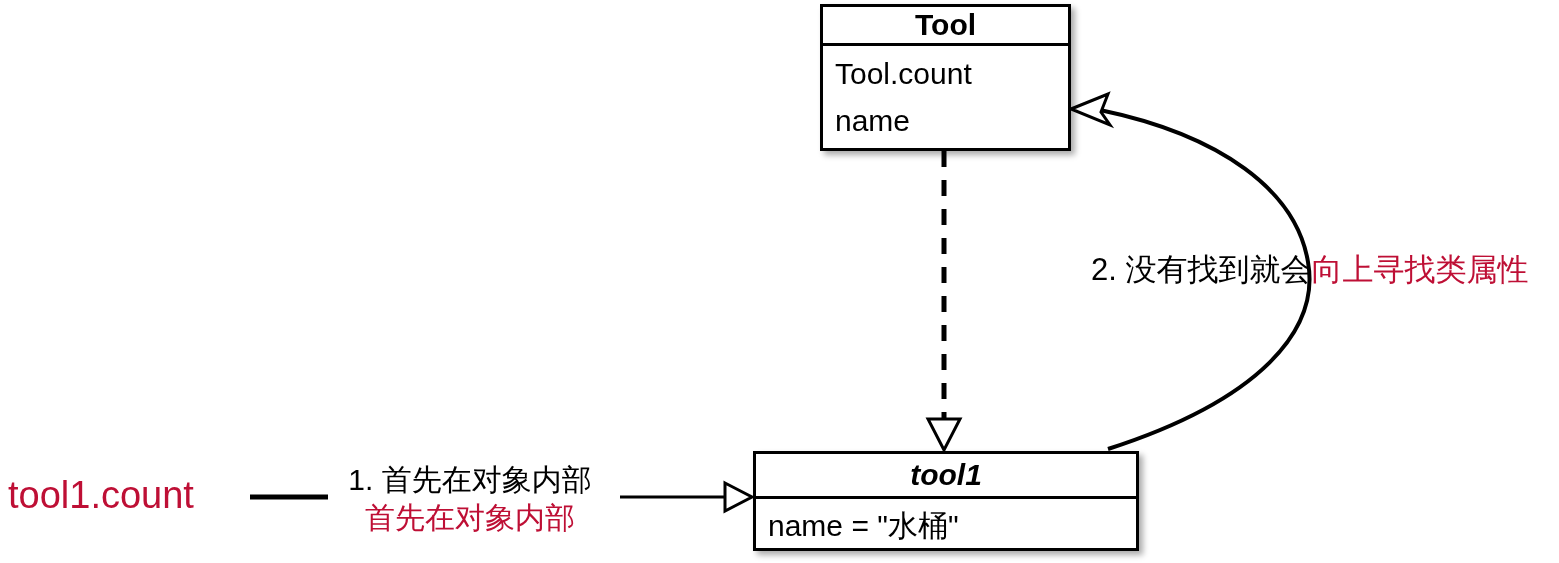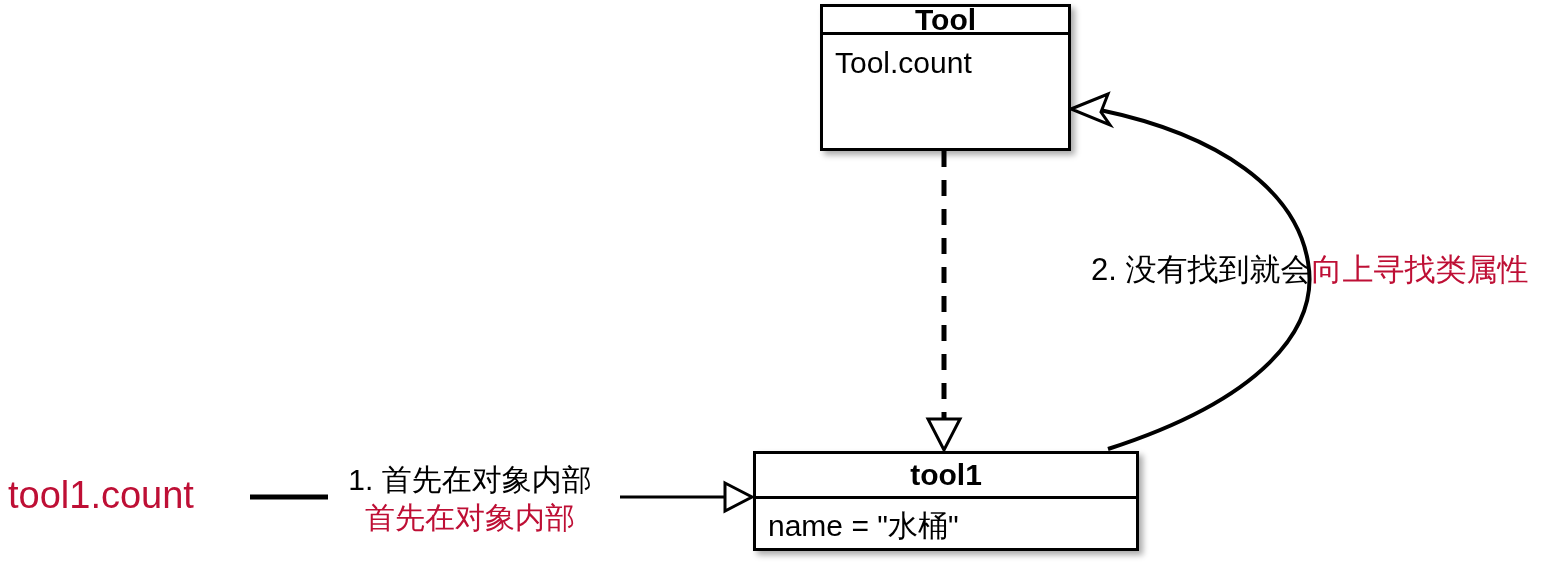--- a/index.html
+++ b/index.html
@@ -57,21 +57,21 @@
   }
 
   
   #tool-class-box {
     left: 820px;
     top: 4px;
     width: 251px;
     height: 147px;
   }
   #tool-class-box .uml-title {
-    height: 28px;
+    height: 39px;
     font-size: 30px;
   }
   #tool-class-box .uml-body {
     height: 96px;
     font-size: 30px;
     padding-top: 4px;
   }
   #tool-class-box .uml-attr {
     line-height: 47px;
     height: 47px;
@@ -80,20 +80,21 @@
   
   #tool1-object-box {
     left: 753px;
     top: 451px;
     width: 386px;
     height: 100px;
   }
   #tool1-object-box .uml-title {
     height: 45px;
     font-size: 30px;
+    font-style: italic;
   }
   #tool1-object-box .uml-body {
     height: 52px;
     font-size: 30px;
     display: flex;
     align-items: center;
   }
 
   
   .label {
@@ -155,20 +156,21 @@
     <polygon class="arrow-hollow" points="928,419 960,419 944,450"></polygon>
 
     <path d="M 1108,449 C 1260,400 1320,330 1308,262 C 1296,190 1220,135 1100,110" class="stroke-black" stroke-width="4"></path>
     <polygon class="arrow-hollow" points="1071,109 1108,94 1101,112 1110,125"></polygon>
   </svg>
 
   <div class="uml-box" id="tool-class-box">
     <div class="uml-title">Tool</div>
     <div class="uml-body">
       <div class="uml-attr">Tool.count</div>
+      <div class="uml-attr">name</div>
     </div>
   </div>
 
   <div class="uml-box" id="tool1-object-box">
     <div class="uml-title">tool1</div>
     <div class="uml-body">
       <div class="uml-attr">name = "水桶"</div>
     </div>
   </div>
 

